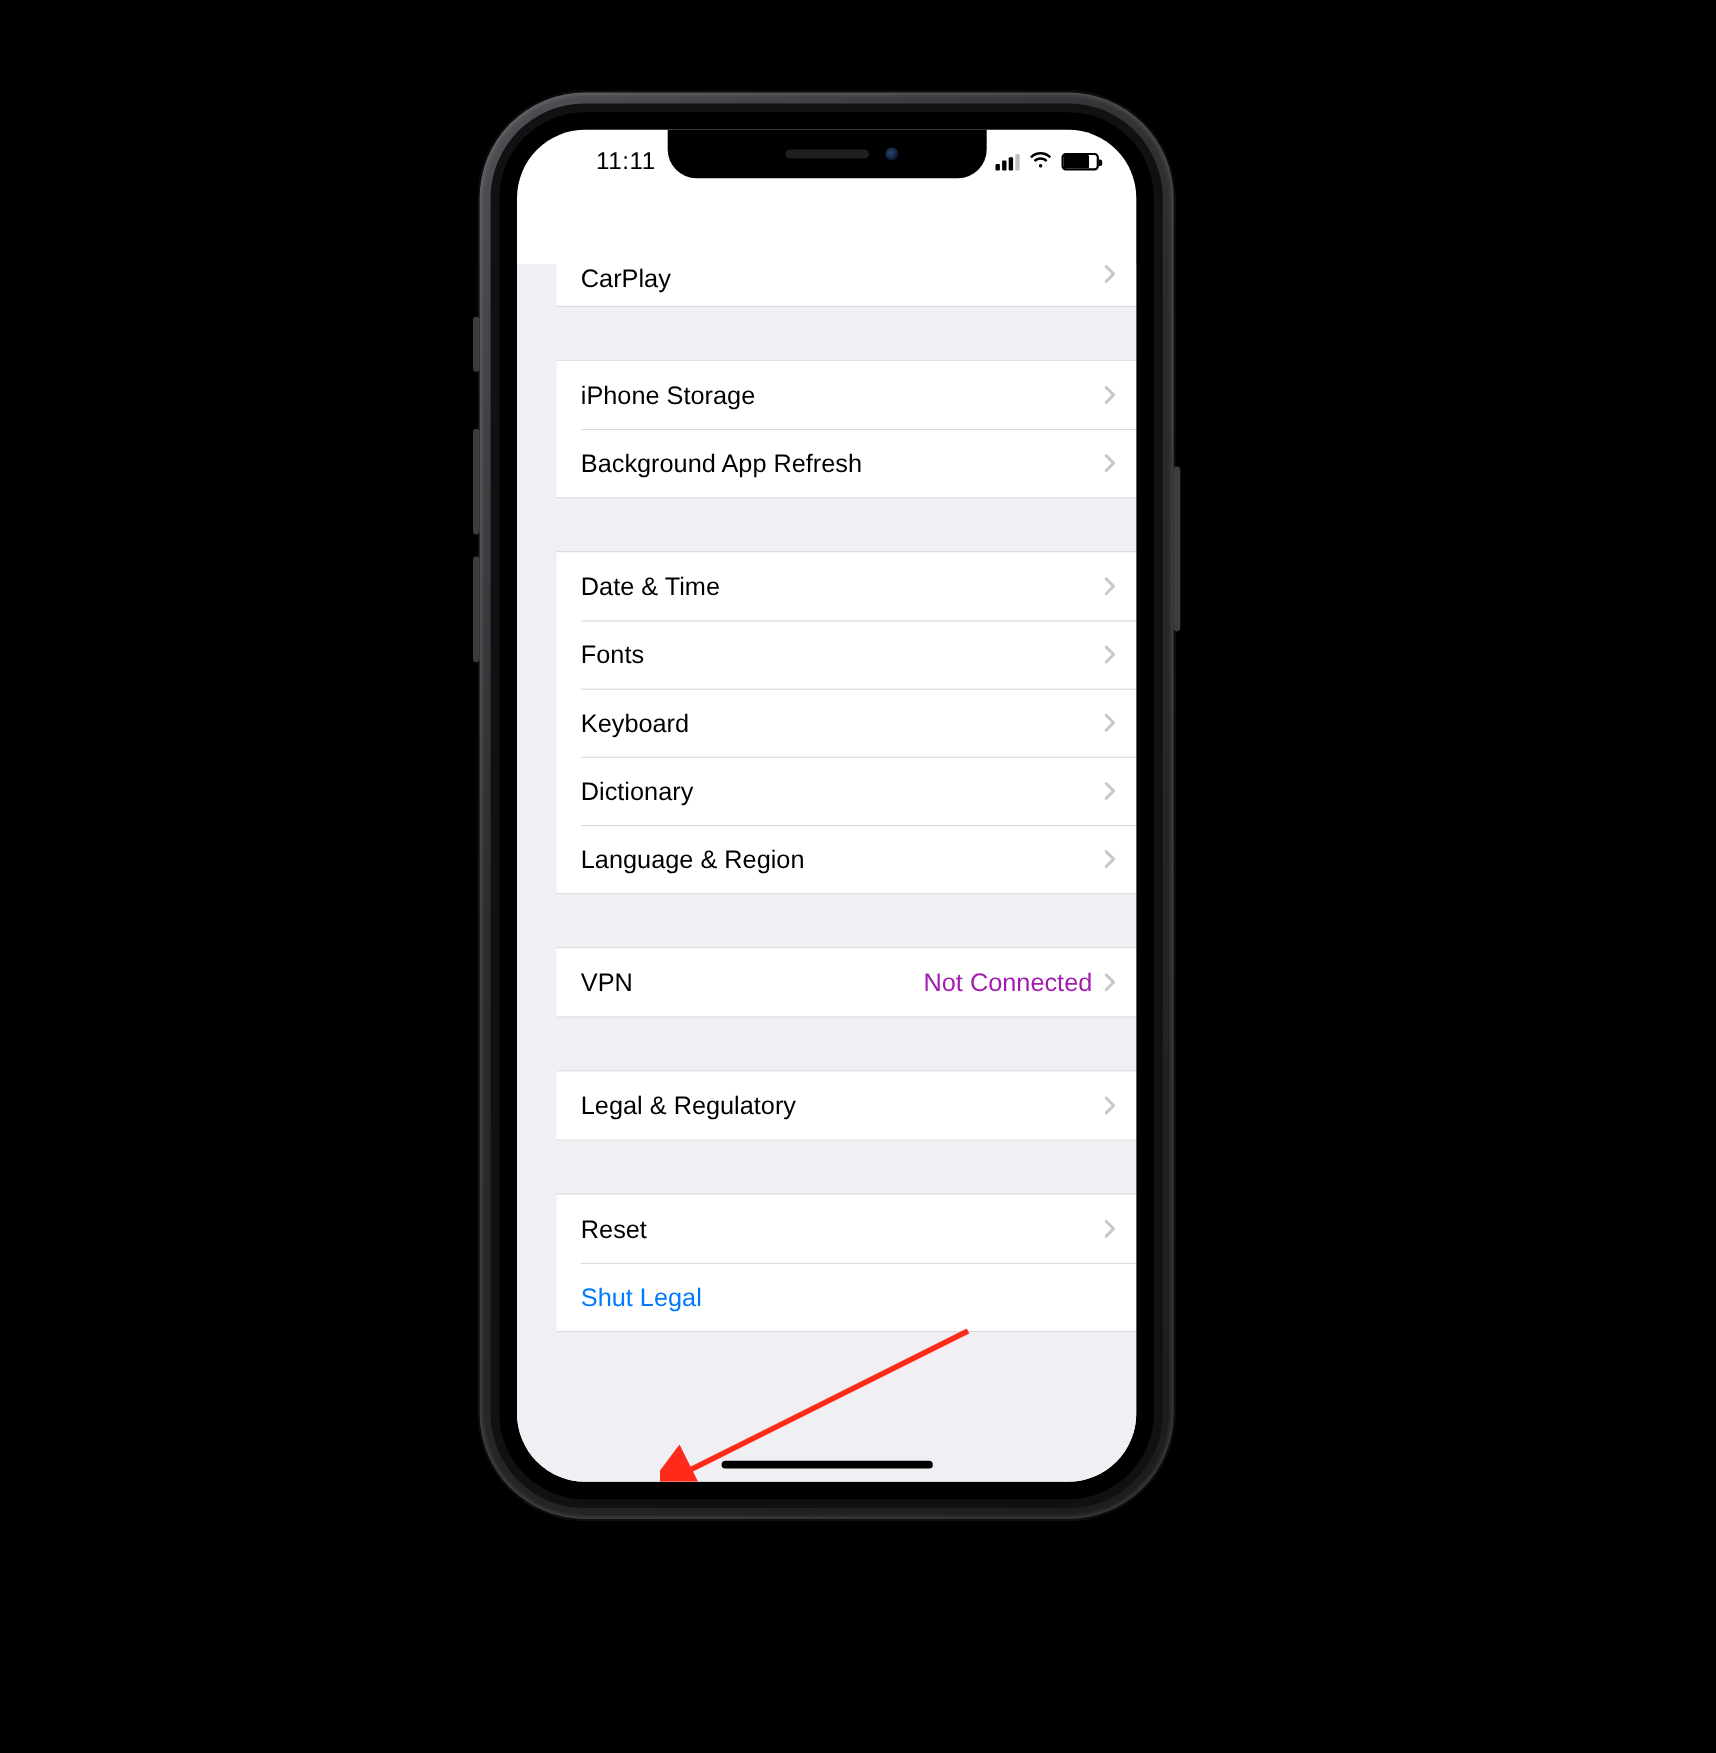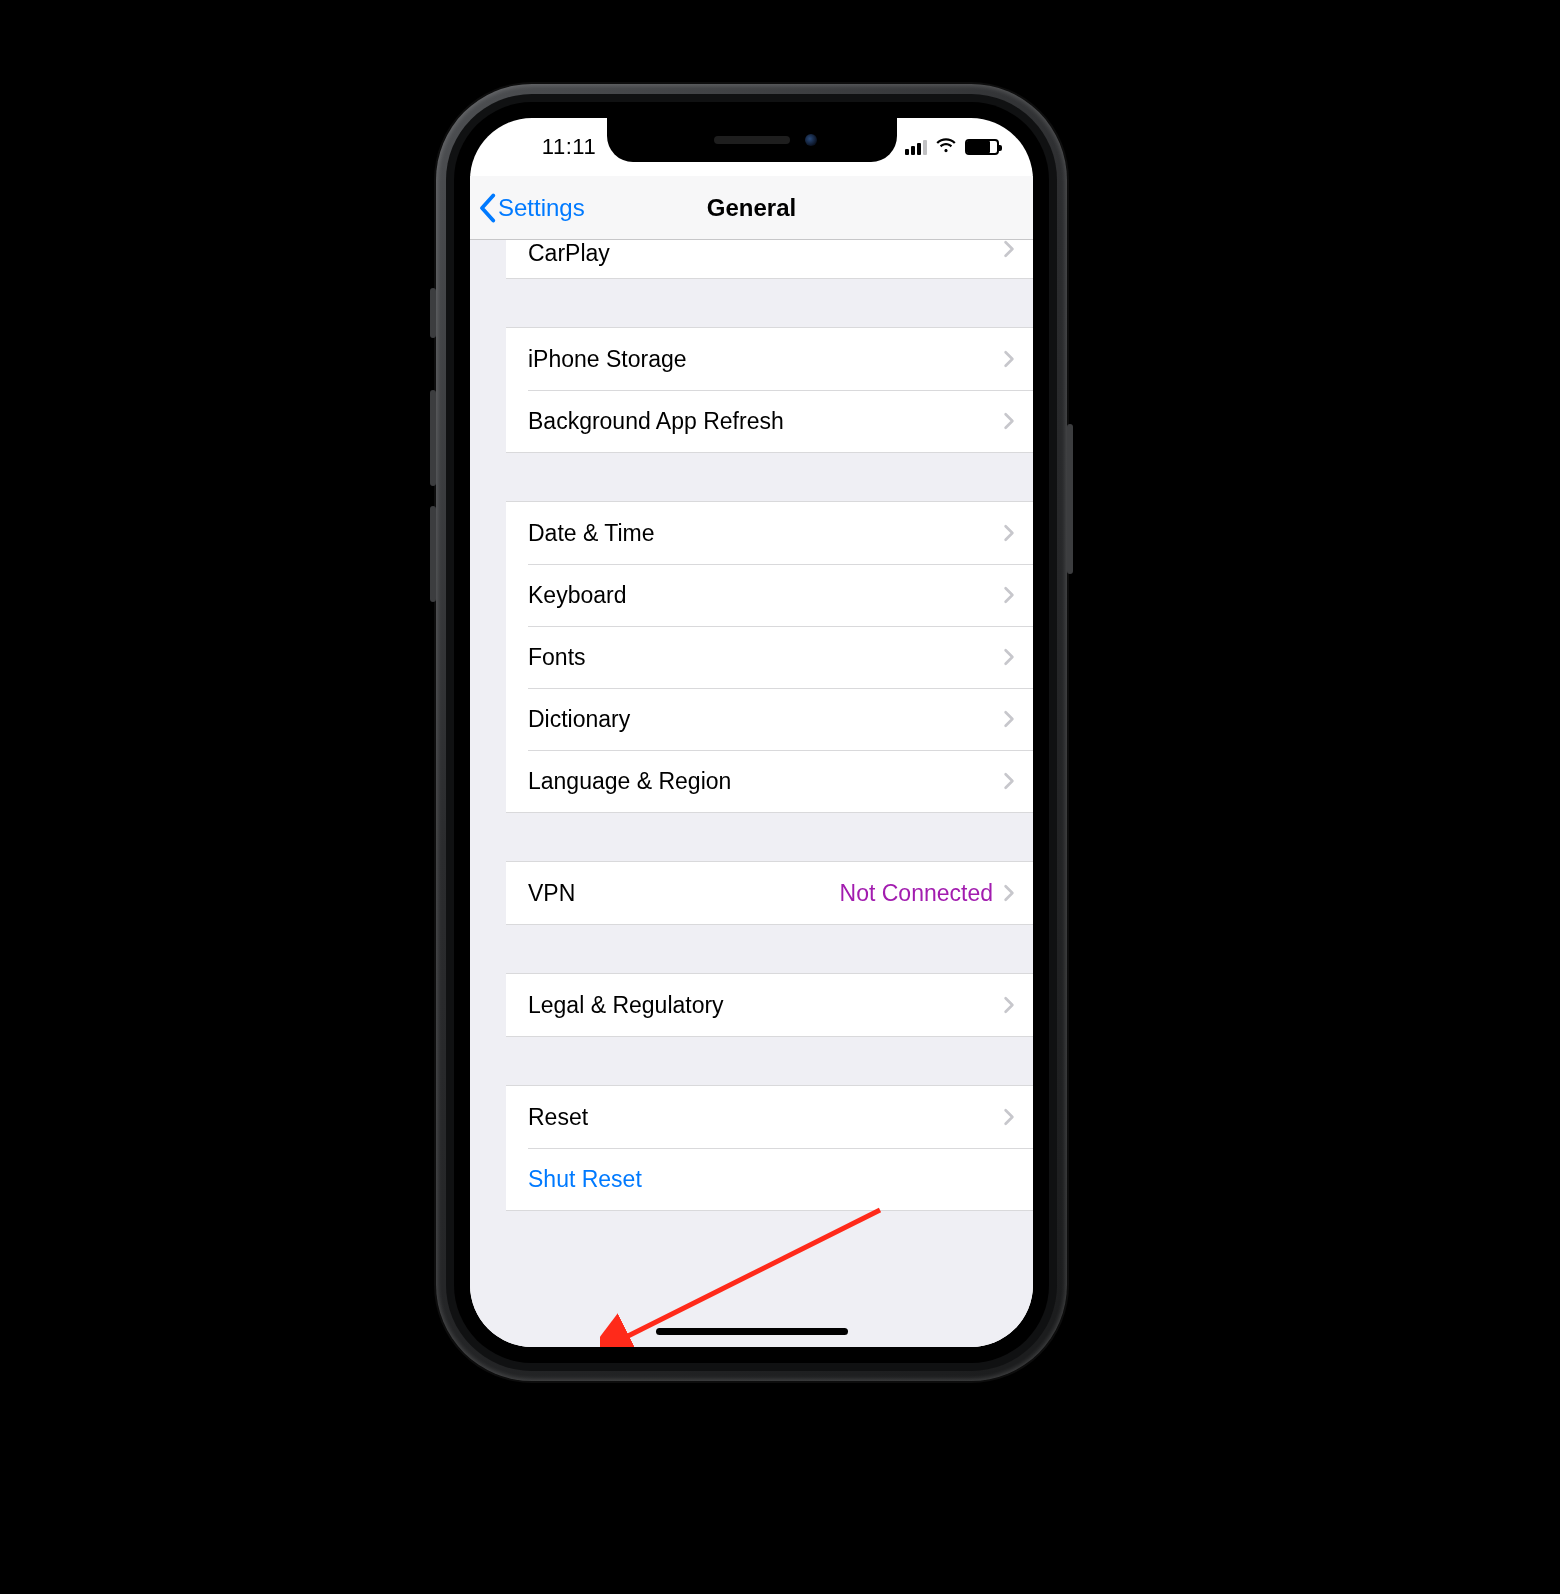--- a/index.html
+++ b/index.html
@@ -280,29 +280,20 @@
               <svg width="22" height="16" viewBox="0 0 22 16">
                 <path d="M11 15.2c.8 0 1.6-.7 1.6-1.6 0-.9-.8-1.6-1.6-1.6s-1.6.7-1.6 1.6c0 .9.8 1.6 1.6 1.6zM6.4 10.2c2.5-2.5 6.7-2.5 9.2 0l1.6-1.6c-3.4-3.4-9-3.4-12.4 0l1.6 1.6zM3 6.8c4.4-4.4 11.6-4.4 16 0l1.6-1.6C15.3-.1 6.7-.1 1.4 5.2L3 6.8z" fill="#000"></path>
               </svg>
             </span>
             <span class="battery">
                 <i></i>
               </span>
           </div>
         </div>
 
-        <div class="nav-bar">
-          <div class="nav-back">
-            <svg width="18" height="30" viewBox="0 0 14 24">
-              <polyline points="12,2 3,12 12,22" fill="none" stroke="#007aff" stroke-width="3" stroke-linecap="round" stroke-linejoin="round"></polyline>
-            </svg>
-            <span>Settings</span>
-          </div>
-          <div class="nav-title">General</div>
-        </div>
 
         <div class="content">
 
           <div class="group first-cut">
             <div class="row">
               <span class="label">CarPlay</span>
               <span class="chevron">
                 <svg width="12" height="18" viewBox="0 0 10 16">
                     <polyline points="2,2 8,8 2,14" fill="none" stroke="#c7c7cc" stroke-width="2.4" stroke-linecap="round" stroke-linejoin="round"></polyline>
                   </svg>
@@ -336,29 +327,29 @@
           <div class="group">
             <div class="row">
               <span class="label">Date &amp; Time</span>
               <span class="chevron">
                 <svg width="12" height="18" viewBox="0 0 10 16">
                     <polyline points="2,2 8,8 2,14" fill="none" stroke="#c7c7cc" stroke-width="2.4" stroke-linecap="round" stroke-linejoin="round"></polyline>
                   </svg>
               </span>
             </div>
             <div class="row">
+              <span class="label">Fonts</span>
+              <span class="chevron">
+                <svg width="12" height="18" viewBox="0 0 10 16">
+                    <polyline points="2,2 8,8 2,14" fill="none" stroke="#c7c7cc" stroke-width="2.4" stroke-linecap="round" stroke-linejoin="round"></polyline>
+                  </svg>
+              </span>
+            </div>
+            <div class="row">
               <span class="label">Keyboard</span>
-              <span class="chevron">
-                <svg width="12" height="18" viewBox="0 0 10 16">
-                    <polyline points="2,2 8,8 2,14" fill="none" stroke="#c7c7cc" stroke-width="2.4" stroke-linecap="round" stroke-linejoin="round"></polyline>
-                  </svg>
-              </span>
-            </div>
-            <div class="row">
-              <span class="label">Fonts</span>
               <span class="chevron">
                 <svg width="12" height="18" viewBox="0 0 10 16">
                     <polyline points="2,2 8,8 2,14" fill="none" stroke="#c7c7cc" stroke-width="2.4" stroke-linecap="round" stroke-linejoin="round"></polyline>
                   </svg>
               </span>
             </div>
             <div class="row">
               <span class="label">Dictionary</span>
               <span class="chevron">
                 <svg width="12" height="18" viewBox="0 0 10 16">
@@ -408,21 +399,21 @@
           <div class="group">
             <div class="row">
               <span class="label">Reset</span>
               <span class="chevron">
                 <svg width="12" height="18" viewBox="0 0 10 16">
                     <polyline points="2,2 8,8 2,14" fill="none" stroke="#c7c7cc" stroke-width="2.4" stroke-linecap="round" stroke-linejoin="round"></polyline>
                   </svg>
               </span>
             </div>
             <div class="row action">
-              <span class="label">Shut Reset</span>
+              <span class="label">Shut Legal</span>
 
             </div>
           </div>
 
           <svg class="arrow" width="300" height="170" style="left:130px; top:960px">
             <defs>
               <marker id="ahead" markerWidth="12" markerHeight="12" refX="2" refY="5" orient="auto">
                 <path d="M0,0 L10,5 L0,10 z" fill="#ff2a1a"></path>
               </marker>
             </defs>

